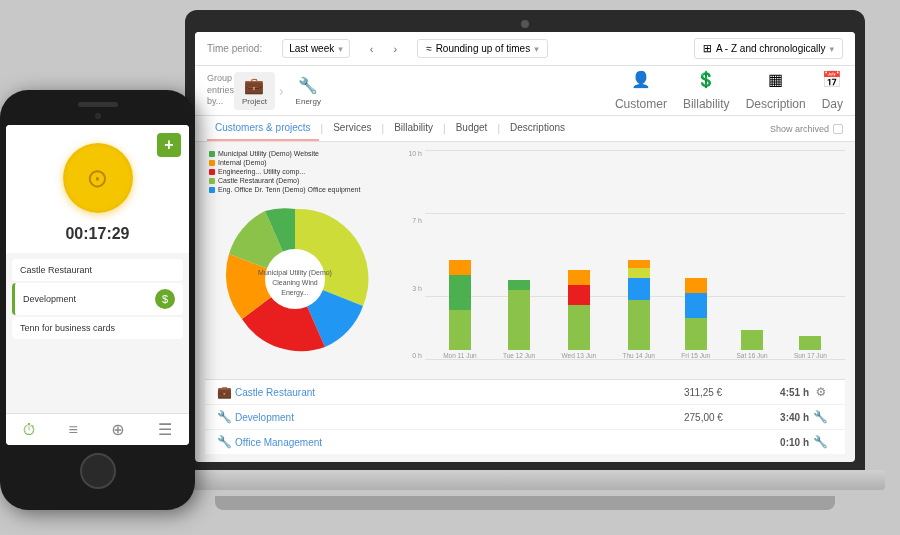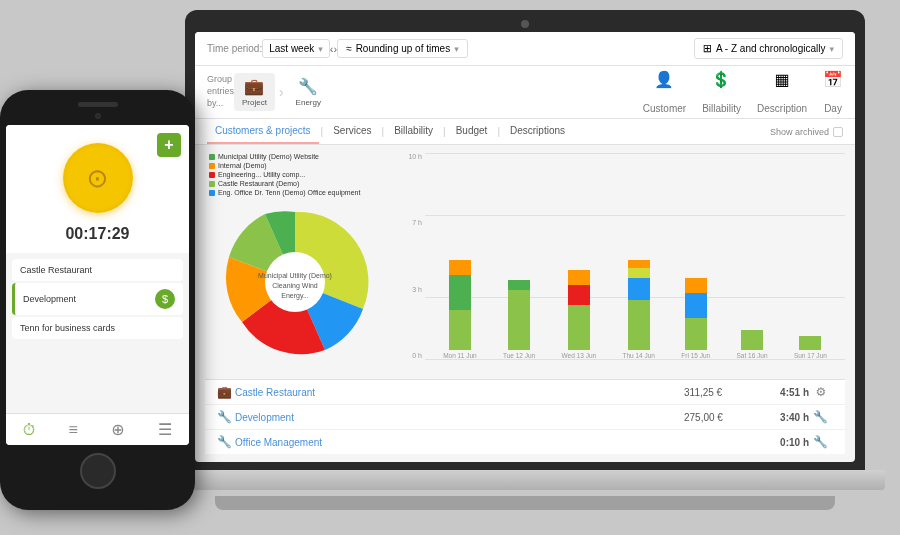--- a/index.html
+++ b/index.html
@@ -72,21 +72,21 @@
       flex-direction: column;
     }
 
     
     .toolbar {
       background: #fff;
       border-bottom: 1px solid #e0e0e0;
       padding: 6px 12px;
       display: flex;
       align-items: center;
-      gap: 0;
+      gap: 20px;
       flex-wrap: wrap;
       justify-content: flex-end;
     }
     .toolbar-label {
       font-size: 10px;
       color: #888;
       white-space: nowrap;
     }
     .toolbar-select {
       display: flex;
@@ -161,23 +161,23 @@
       gap: 16px;
       align-items: center;
     }
     .right-icon-item {
       display: flex;
       flex-direction: column;
       align-items: center;
       cursor: pointer;
     }
     .right-icon-label {
-      font-size: 10px;
+      font-size: 12px;
       color: #777;
-      margin-top: 14px;
+      margin-top: 8px;
     }
 
     
     .tabs {
       background: #fff;
       border-bottom: 1px solid #e0e0e0;
       padding: 0 12px;
       display: flex;
       align-items: center;
       gap: 0;

